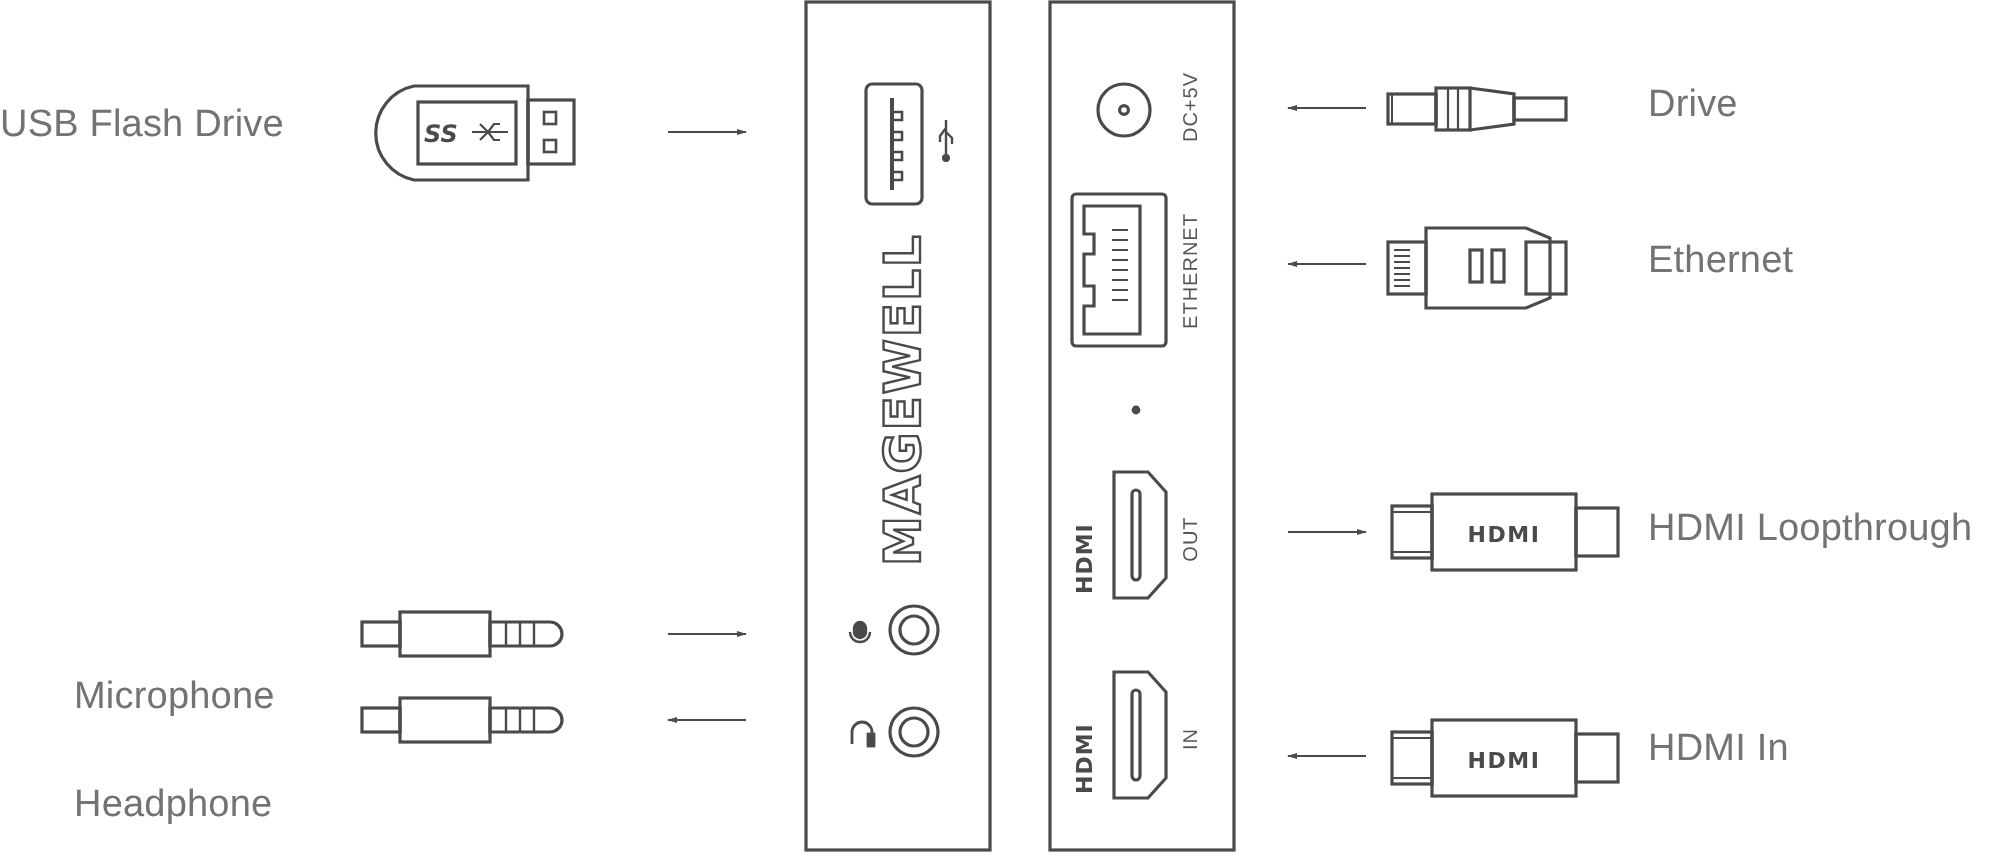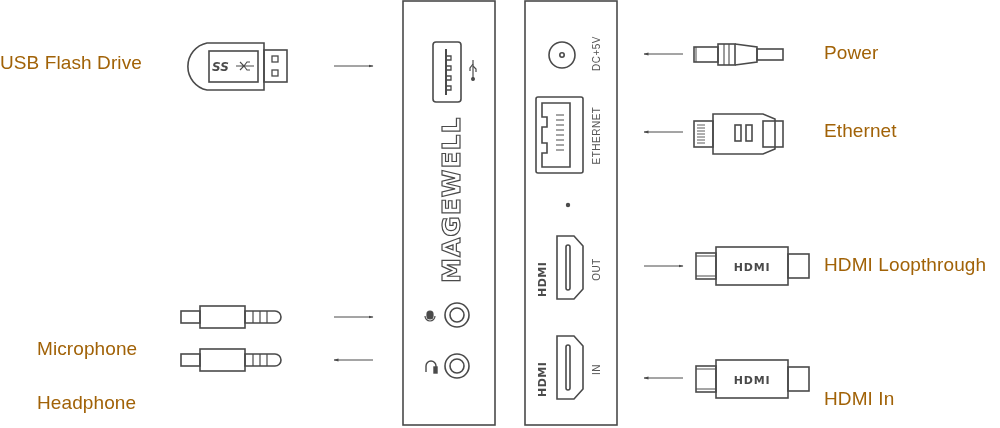--- a/index.html
+++ b/index.html
@@ -1,31 +1,31 @@
 <!DOCTYPE html>
 <html><head>
 <meta charset="utf-8">
 <style>
   html,body{margin:0;padding:0;background:#fff;}
   body{width:1000px;height:428px;position:relative;overflow:hidden;font-family:"Liberation Sans","DejaVu Sans",sans-serif;color:#444;}
-  .label{position:absolute;font-size:19px;color:#a16207;white-space:nowrap;letter-spacing:0.1px;}
+  .label{position:absolute;font-size:19px;color:#737373;white-space:nowrap;letter-spacing:0.1px;}
   svg{position:absolute;left:0;top:0;overflow:visible;}
   .vtext{position:absolute;font-size:10px;color:#555;transform:rotate(-90deg);transform-origin:center center;white-space:nowrap;letter-spacing:0.5px;}
 </style>
 </head>
 <body>
 
 <div class="label" style="left:0px;top:52px;">USB Flash Drive</div>
 <div class="label" style="left:37px;top:305px;margin-top:33px;">Microphone</div>
 <div class="label" style="left:37px;top:346px;margin-top:46px;">Headphone</div>
 
-<div class="label" style="left:824px;top:42px;">Power</div>
+<div class="label" style="left:824px;top:42px;">Drive</div>
 <div class="label" style="left:824px;top:120px;">Ethernet</div>
 <div class="label" style="left:824px;top:254px;">HDMI Loopthrough</div>
-<div class="label" style="left:824px;top:388px;">HDMI In</div>
+<div class="label" style="left:824px;top:364px;">HDMI In</div>
 
 <div class="vtext" style="left:576px;top:48px;width:40px;text-align:center;">DC+5V</div>
 <div class="vtext" style="left:566px;top:130px;width:60px;text-align:center;">ETHERNET</div>
 <div class="vtext" style="left:584px;top:264px;width:24px;text-align:center;">OUT</div>
 <div class="vtext" style="left:584px;top:364px;width:24px;text-align:center;">IN</div>
 
 <svg width="1000" height="428" viewBox="0 0 1000 428">
   <defs>
     <marker id="ah" viewBox="0 0 10 10" refX="9" refY="5" markerWidth="5" markerHeight="5" orient="auto">
       <path d="M0,2 L10,5 L0,8 z" fill="#4a4a4a"></path>

